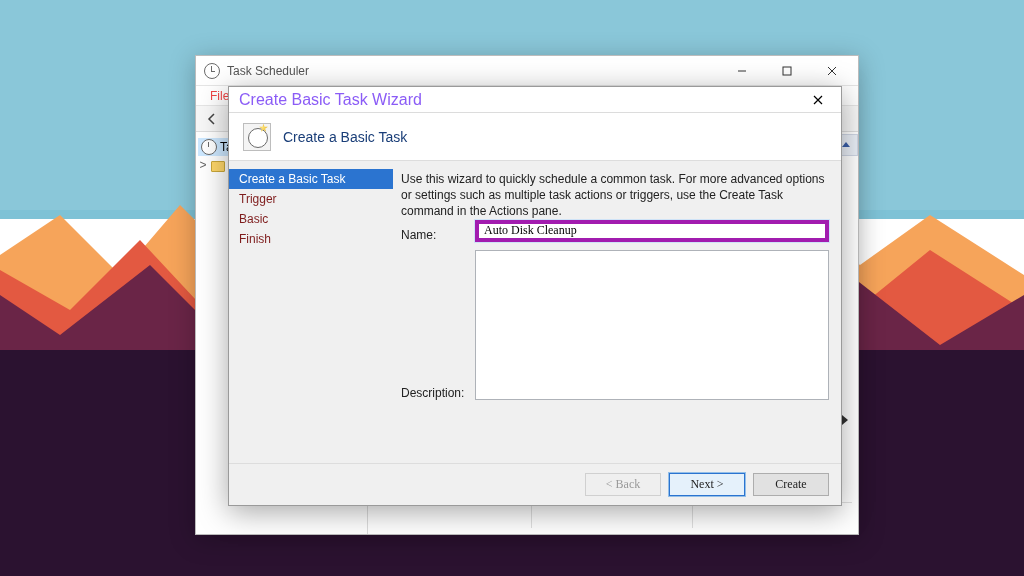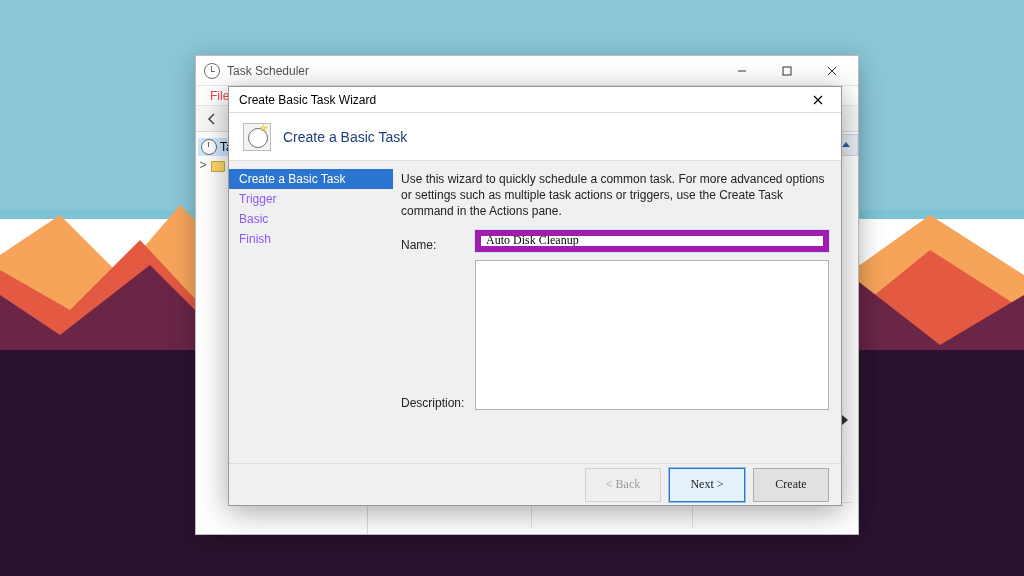--- a/index.html
+++ b/index.html
@@ -42,40 +42,40 @@
   .right-header{position:absolute;right:0;top:0;width:24px;height:22px;background:#e9eef6;border:1px solid #cfd6e4;display:flex;align-items:center;justify-content:center}
   .right-header svg{width:8px;height:8px;fill:#3a5ea8}
   .right-lower-caret{position:absolute;right:4px;top:280px;width:14px;height:14px}
   .right-lower-caret svg{width:10px;height:10px;fill:#333}
   .status-split{position:absolute;left:176px;right:6px;bottom:6px;height:26px;border-top:1px solid #e0e0e0;display:flex}
   .status-split div{flex:1;border-right:1px solid #e0e0e0}
 
   
   .wizard{position:absolute;left:228px;top:86px;width:614px;height:420px;background:#f0f0f0;border:1px solid #9a9a9a;box-shadow:0 6px 28px rgba(0,0,0,.35)}
   .wiz-title{height:26px;background:#fff;display:flex;align-items:center;padding:0 6px 0 10px;border-bottom:1px solid #dcdcdc}
-  .wiz-title span{flex:1;font-size:12px;color:#000000}
+  .wiz-title span{flex:1;font-size:16px;color:#8b5cf6}
   .wiz-close{width:34px;height:24px;display:flex;align-items:center;justify-content:center}
   .wiz-close svg{width:10px;height:10px;stroke:#000;stroke-width:1.2}
   .wiz-head{height:48px;background:#fff;border-bottom:1px solid #ddd;display:flex;align-items:center;padding:0 14px;gap:12px}
   .wiz-head .big-icon{width:28px;height:28px;border:1px solid #bdbdbd;background:#f4f4f4;position:relative}
   .wiz-head .big-icon::before{content:"";position:absolute;left:4px;top:4px;width:18px;height:18px;border-radius:50%;border:1.4px solid #6a6a6a;background:#fff}
   .wiz-head .big-icon::after{content:"";position:absolute;right:2px;top:0;width:9px;height:9px;background:radial-gradient(circle at 40% 40%,#ffe27a,#d9a400);clip-path:polygon(50% 0,61% 35%,98% 35%,68% 57%,79% 91%,50% 70%,21% 91%,32% 57%,2% 35%,39% 35%)}
   .wiz-head h1{font-size:14px;font-weight:400;color:#1a3e78;margin:0}
   .wiz-body{position:absolute;left:0;right:0;top:76px;bottom:42px;display:flex}
   .wiz-nav{width:164px;background:#f0f0f0;padding:6px 0}
-  .wiz-nav div{padding:3px 10px;font-size:12px;color:#8b5cf6}
+  .wiz-nav div{padding:3px 10px;font-size:12px;color:#7f1d1d}
   .wiz-nav div.active{background:#2b74d0;color:#fff}
   .wiz-content{flex:1;background:#f0f0f0;padding:8px 12px 8px 8px;display:flex;flex-direction:column}
-  .instr{font-size:12px;color:#222;line-height:1.35;margin-bottom:10px}
+  .instr{font-size:12px;color:#222;line-height:1.35;}
   .form-row{display:flex;align-items:flex-end;margin-bottom:8px}
   .form-row label{width:74px;padding-top:3px;font-size:12px;color:#222}
-  .form-row input[type=text]{flex:1;height:22px;border:6px solid #a21caf;outline:1px solid #cfe3f7;padding:2px 5px;font:12px "Segoe UI";background:#fff}
+  .form-row input[type=text]{flex:1;height:22px;border:4px solid #a21caf;outline:1px solid #cfe3f7;padding:2px 5px;font:12px "Segoe UI";background:#fff}
   .form-row textarea{flex:1;height:150px;border:1px solid #aeb2b8;padding:4px 5px;font:12px "Segoe UI";background:#fff;resize:none}
   .wiz-footer{position:absolute;left:0;right:0;bottom:0;height:42px;border-top:1px solid #ddd;background:#f0f0f0;display:flex;align-items:center;justify-content:flex-end;padding:0 12px;gap:8px}
-  .btn{min-width:76px;height:34px;border:1px solid #adadad;background:#e1e1e1;font:12px "Segoe UI";color:#222;display:flex;align-items:center;justify-content:center}
+  .btn{min-width:76px;height:23px;border:1px solid #adadad;background:#e1e1e1;font:12px "Segoe UI";color:#222;display:flex;align-items:center;justify-content:center}
   .btn.disabled{color:#9a9a9a;background:#efefef;border-color:#d0d0d0}
   .btn.primary{border:1px solid #2b74d0;outline:1px solid #94bfe8;background:#e5f1fb}
 </style>
 </head>
 <body>
 
 <div class="desktop">
   <div class="sky"></div>
   <svg class="mtn1" viewBox="0 0 1024 130" preserveAspectRatio="none">
       <path d="M0,130 L0,60 L60,20 L120,80 L180,10 L240,70 L320,5 L400,80 L470,20 L540,90 L620,15 L700,85 L780,10 L860,70 L930,20 L1024,80 L1024,130 Z"></path>

